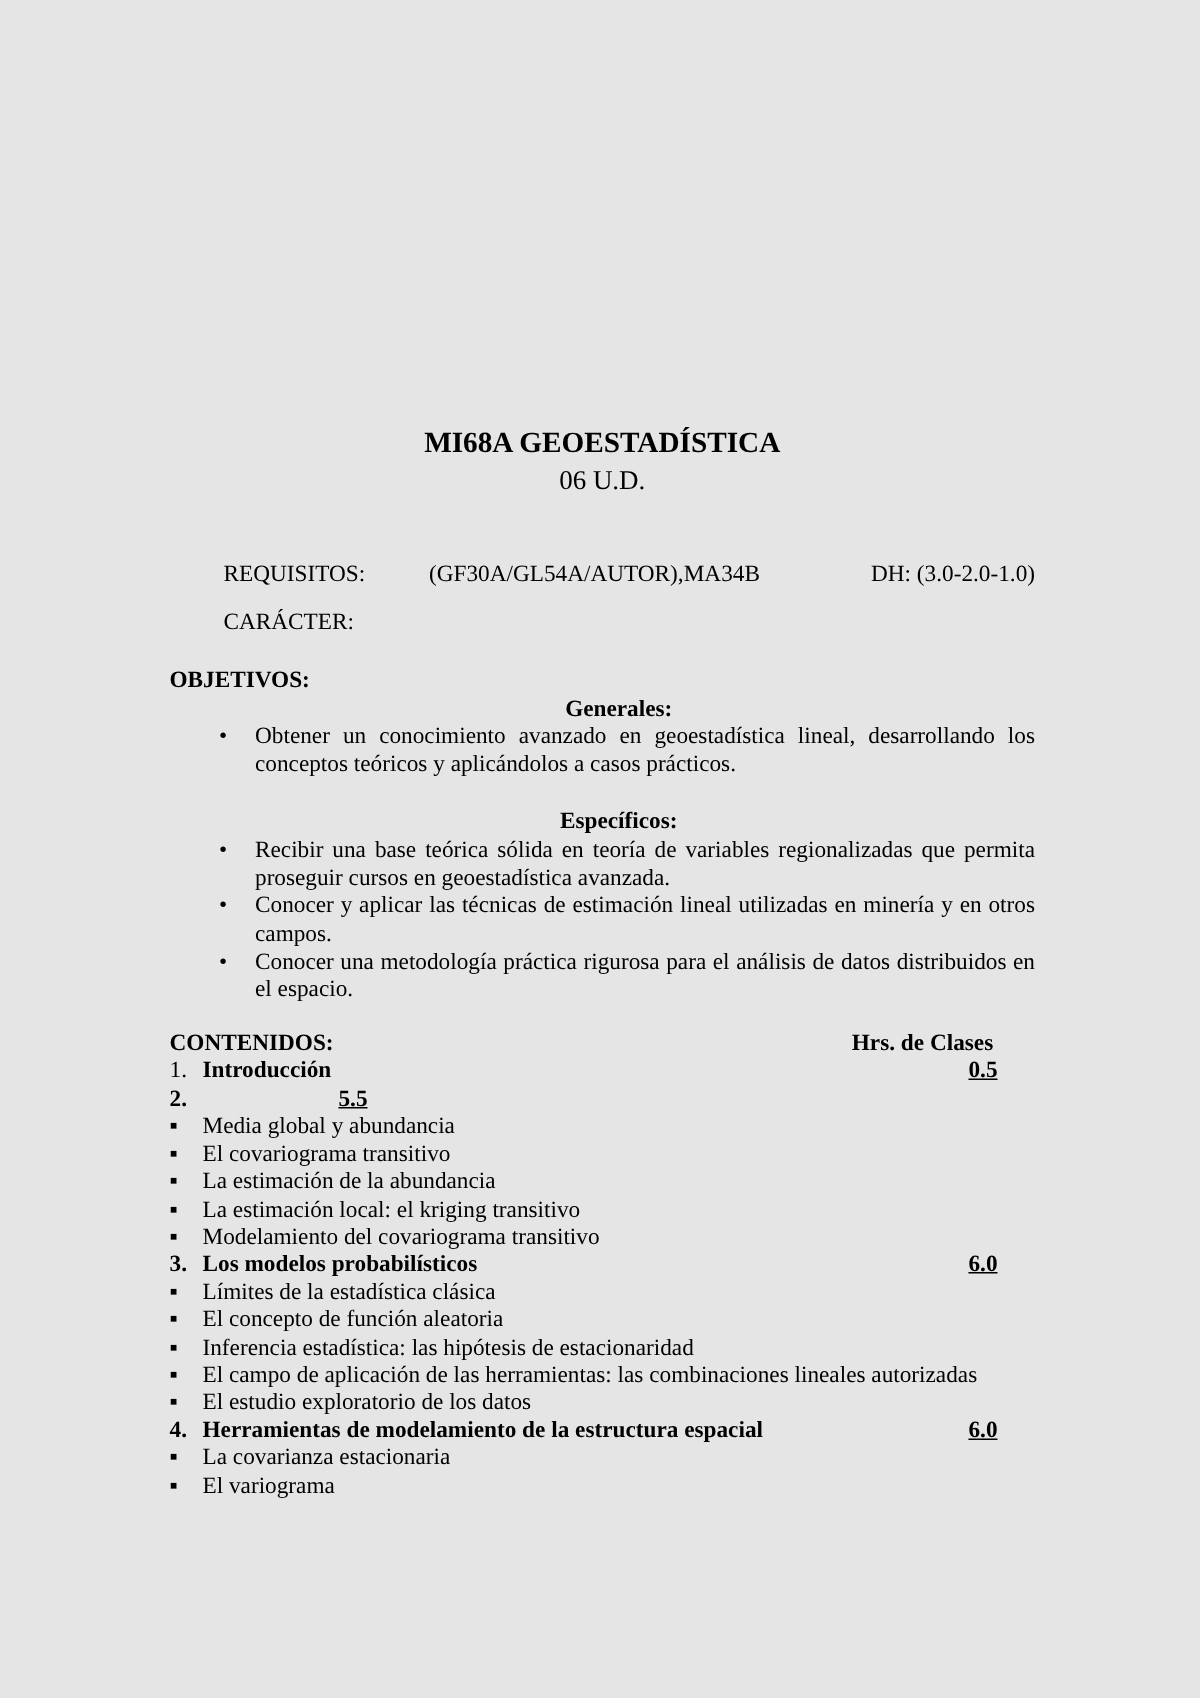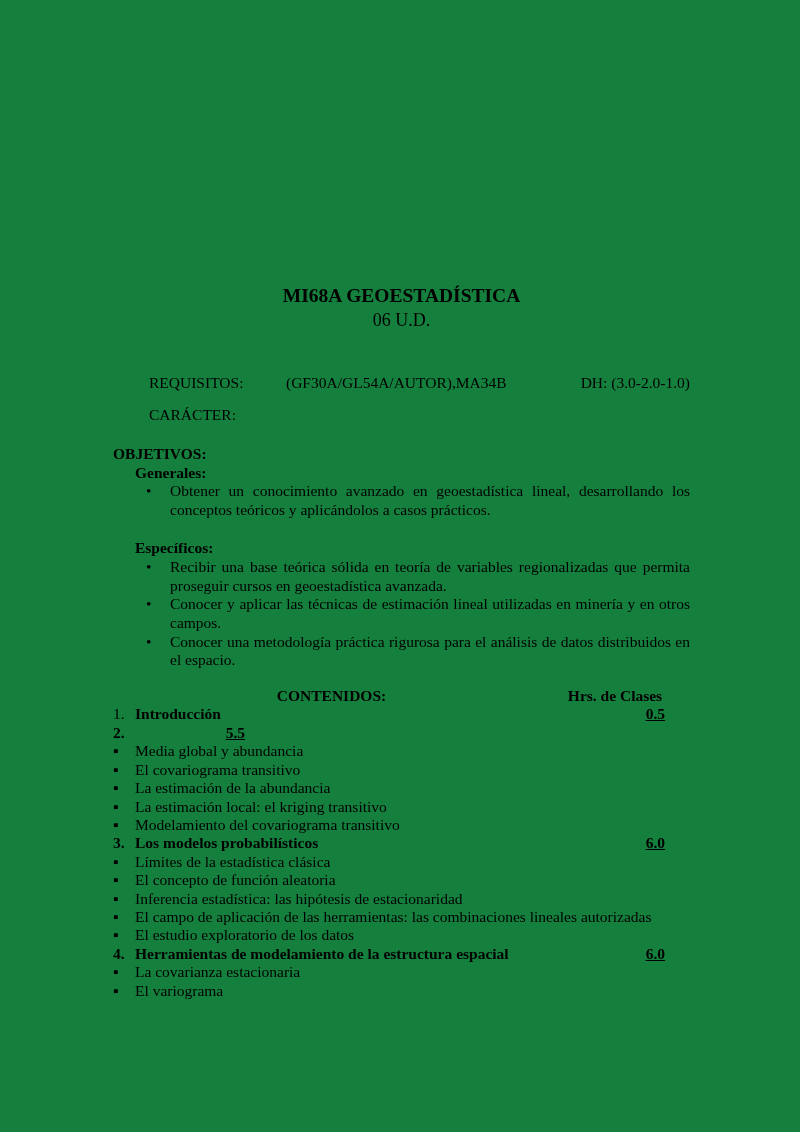--- a/index.html
+++ b/index.html
@@ -13,21 +13,21 @@
     color: #000000;
     font-family: "Liberation Serif", "DejaVu Serif", serif;
     font-size: 15.5px;
     overflow: hidden;
   }
   .page {
     box-sizing: border-box;
     width: 800px;
     height: 1132px;
     padding: 284px 110px 2px 113px;
-    background: #15803d;
+    background: #e5e5e5;
   }
   .bold { font-weight: bold; }
 
   
   .doc-title {
     text-align: center;
     font-weight: bold;
     font-size: 19.5px;
     line-height: 23px;
   }
@@ -57,20 +57,21 @@
   
   .objetivos-block { margin-top: 21px; }
   .section-heading {
     font-weight: bold;
     line-height: 18.4px;
   }
   .subheading {
     font-weight: bold;
     line-height: 18.4px;
     margin-left: 22px;
+    text-align: center;
   }
   .subheading.gap-above { margin-top: 20px; }
   .obj-item {
     display: flex;
     margin-left: 33px;
     line-height: 18.7px;
   }
   .obj-marker {
     width: 24px;
     flex-shrink: 0;
@@ -82,21 +83,20 @@
 
   
   .contenidos-block { margin-top: 17px; }
   .cont-header-row {
     display: flex;
     line-height: 18.4px;
   }
   .cont-heading {
     font-weight: bold;
     flex: 1;
-    text-align: center;
   }
   .cont-hours-header {
     font-weight: bold;
     width: 130px;
     flex-shrink: 0;
     text-align: center;
     margin-right: 10px;
   }
   .cont-row {
     display: flex;

